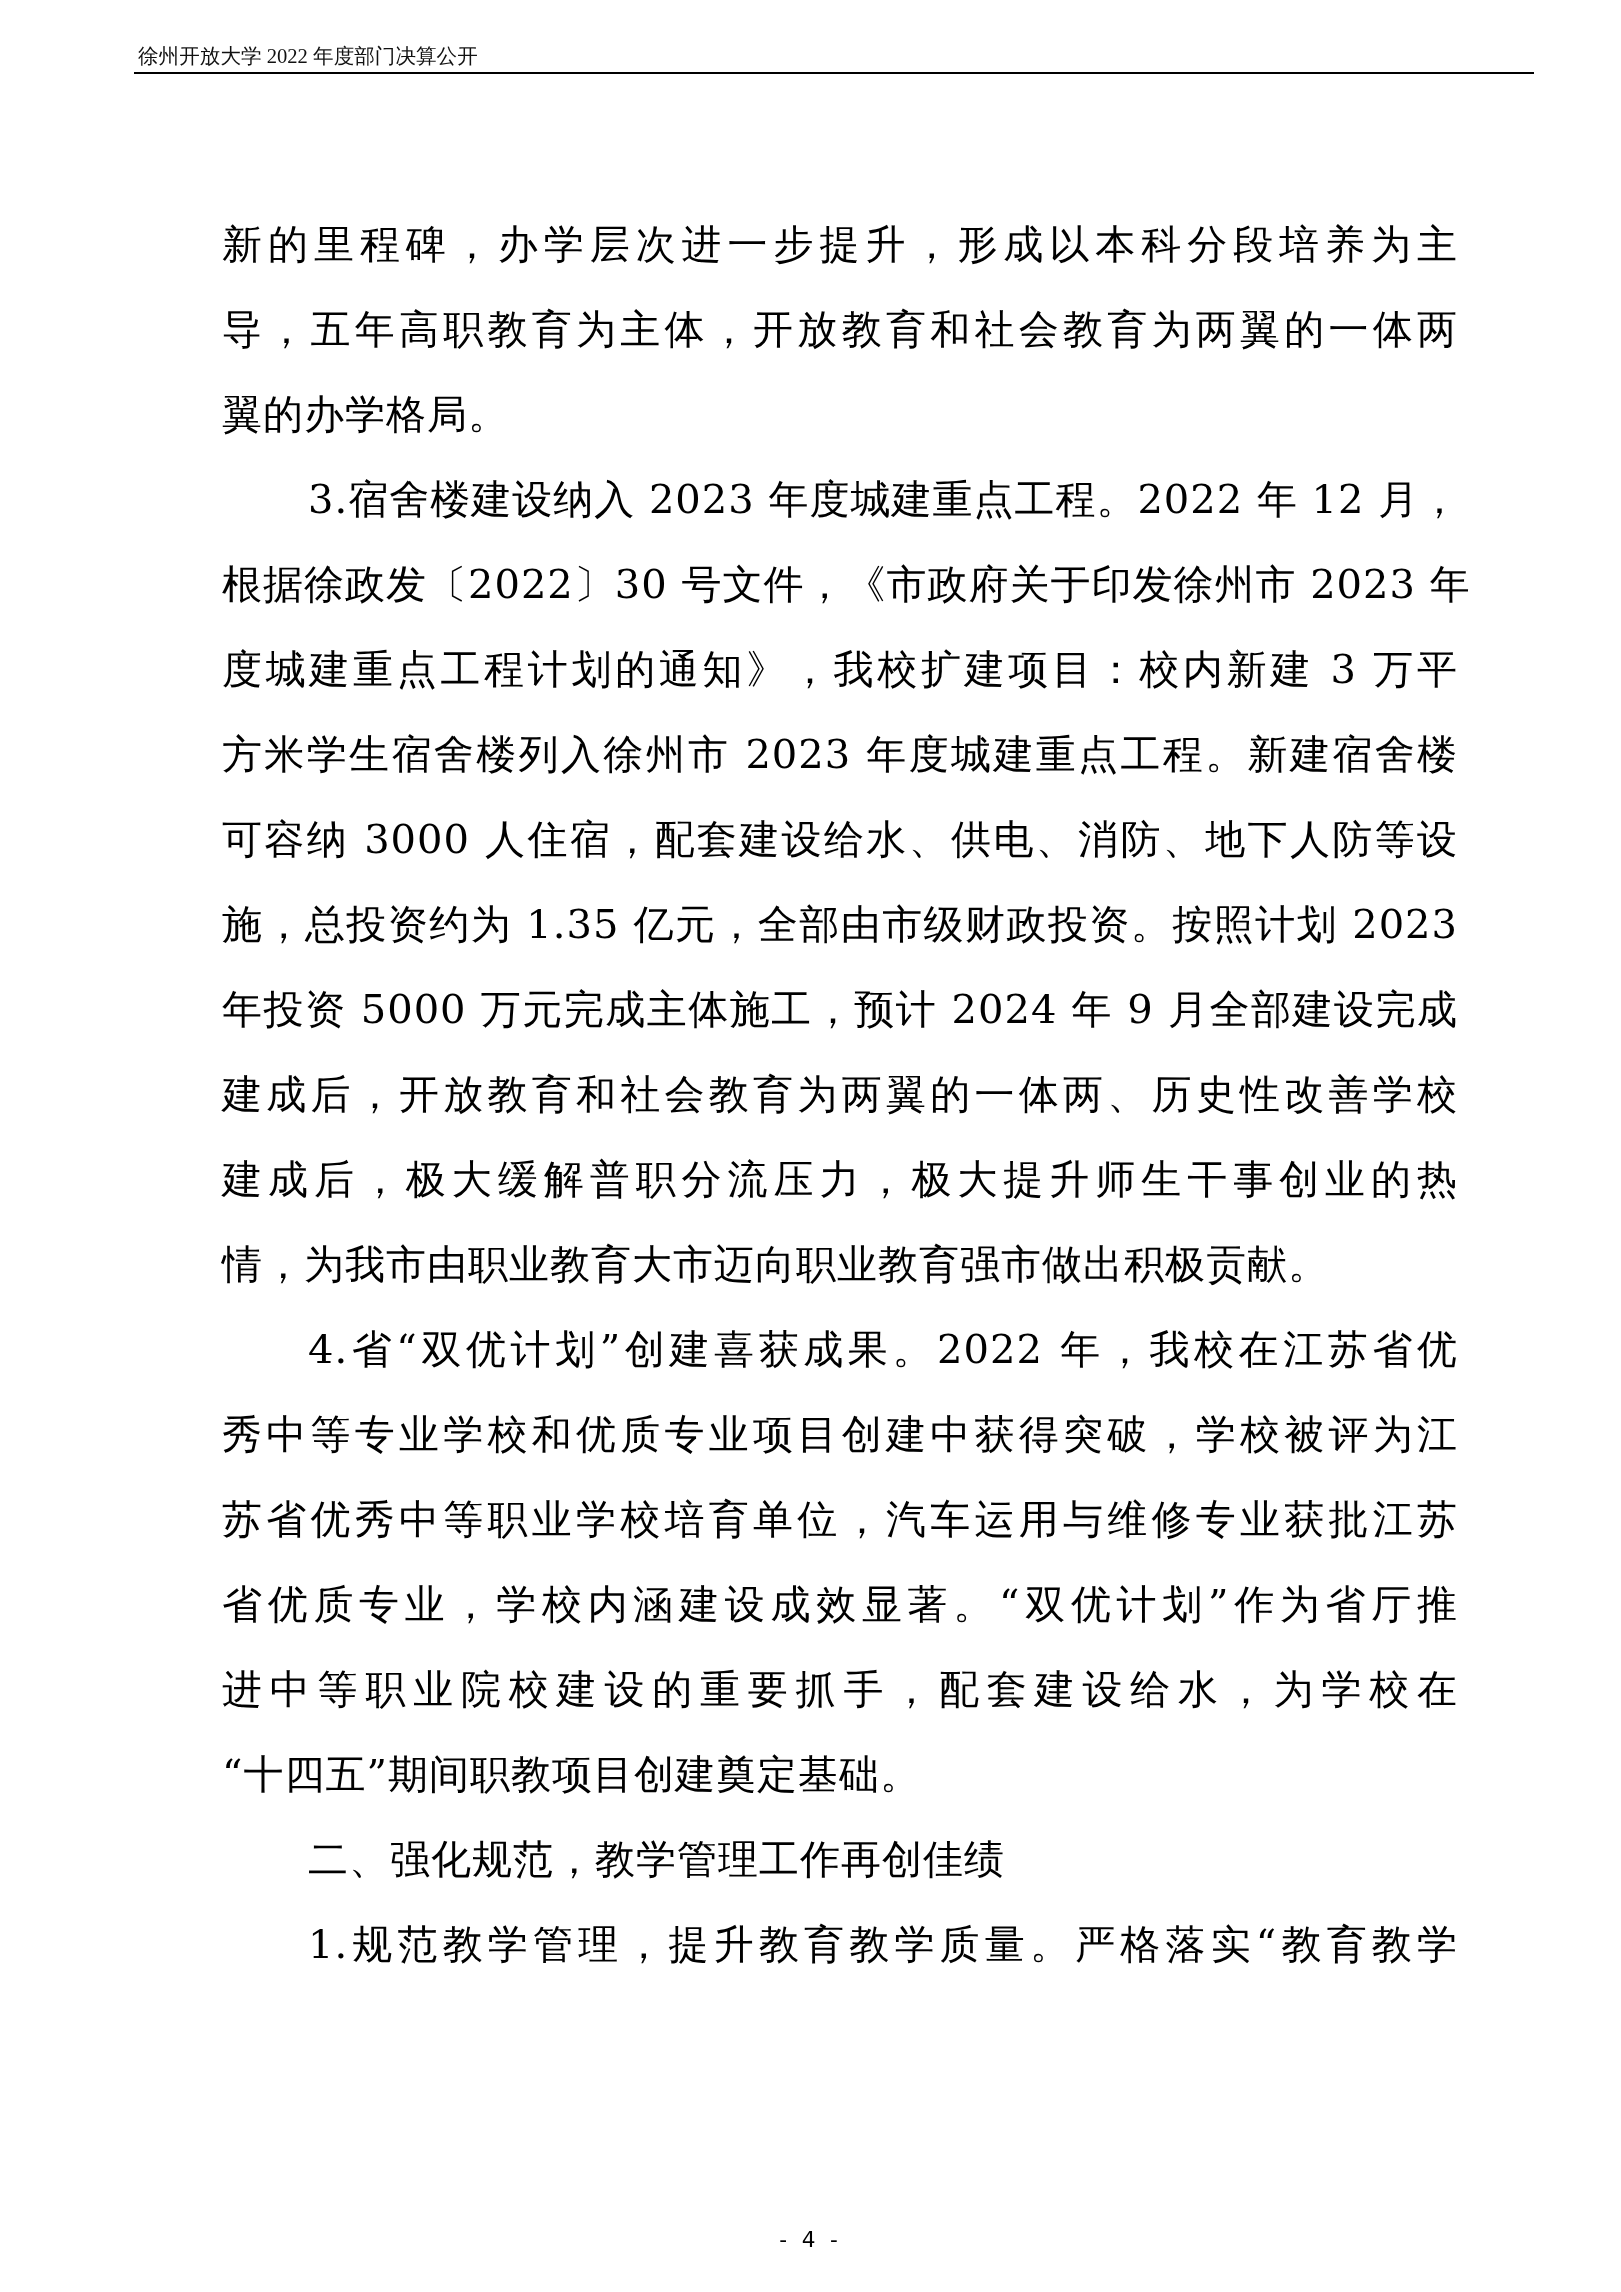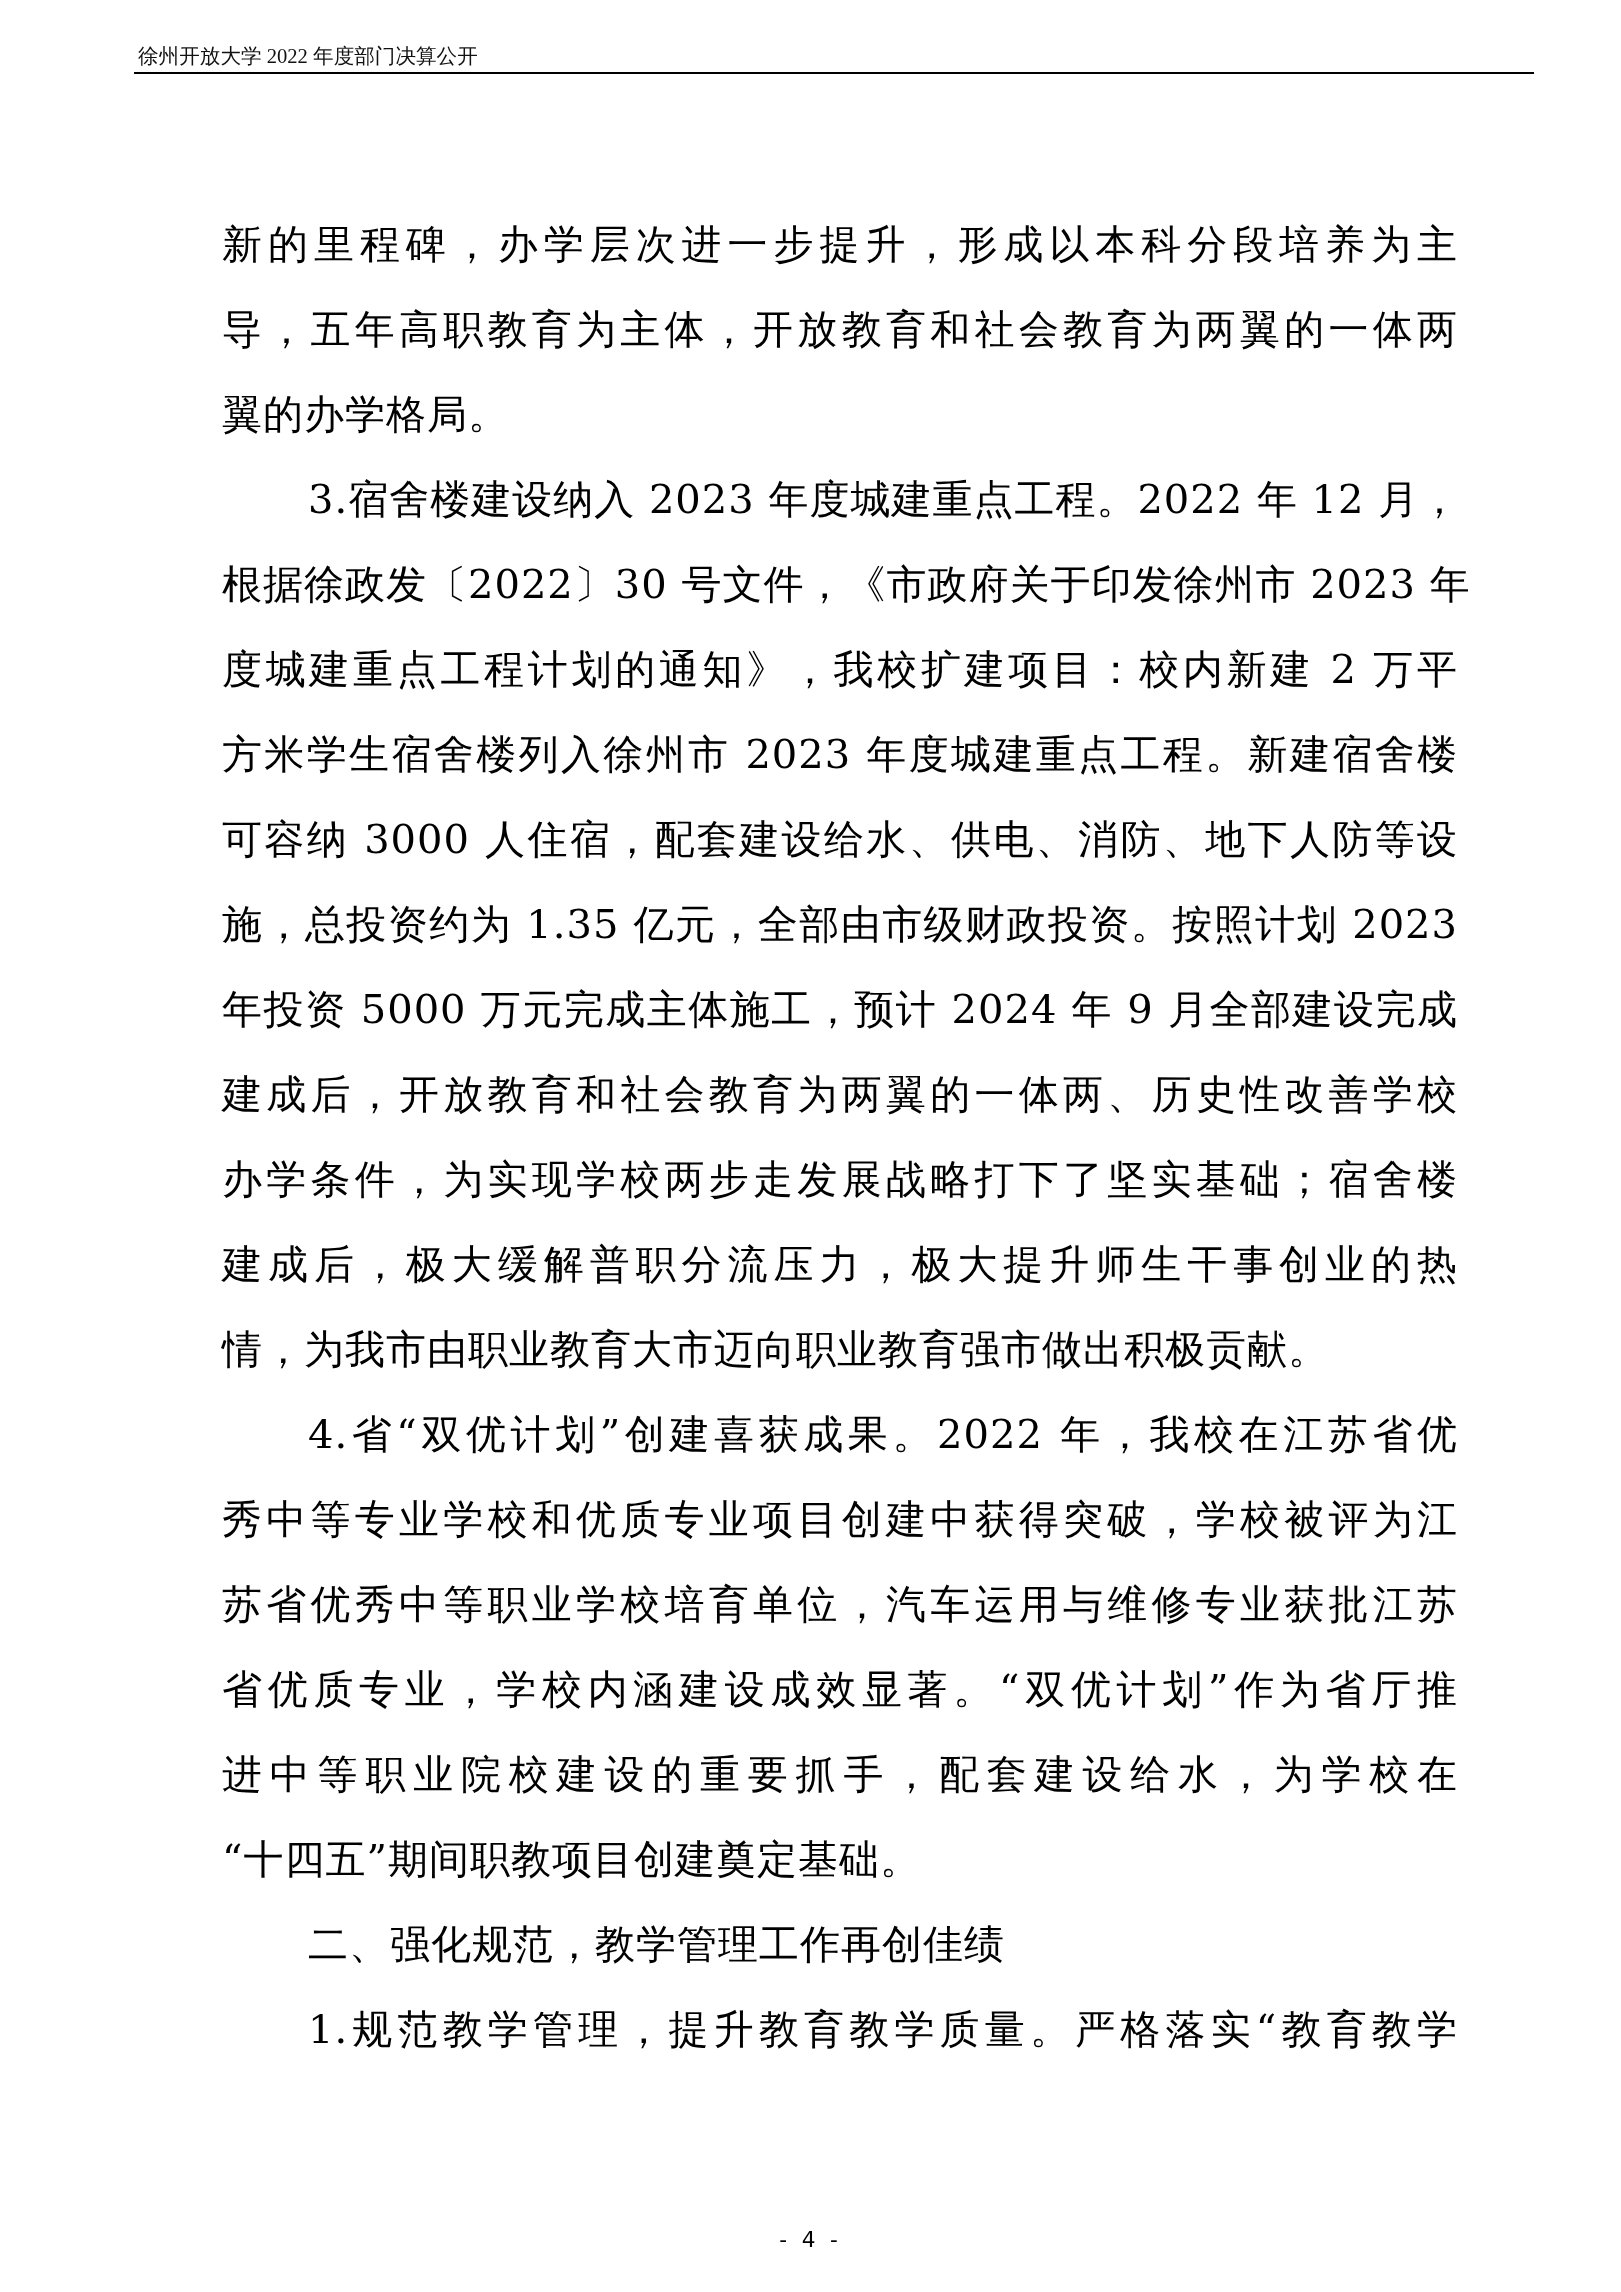--- a/index.html
+++ b/index.html
@@ -24,27 +24,26 @@
   <div class="header-text">徐州开放大学 2022 年度部门决算公开</div>
   <div class="header-rule"></div>
 </div>
 
 <div class="body">
   <div class="line">新的里程碑，办学层次进一步提升，形成以本科分段培养为主</div>
   <div class="line">导，五年高职教育为主体，开放教育和社会教育为两翼的一体两</div>
   <div class="line last">翼的办学格局。</div>
   <div class="line indent">3.宿舍楼建设纳入 2023 年度城建重点工程。2022 年 12 月，</div>
   <div class="line">根据徐政发〔2022〕30 号文件，《市政府关于印发徐州市 2023 年</div>
-  <div class="line">度城建重点工程计划的通知》，我校扩建项目：校内新建 2 万平</div>
+  <div class="line">度城建重点工程计划的通知》，我校扩建项目：校内新建 3 万平</div>
   <div class="line">方米学生宿舍楼列入徐州市 2023 年度城建重点工程。新建宿舍楼</div>
   <div class="line">可容纳 3000 人住宿，配套建设给水、供电、消防、地下人防等设</div>
   <div class="line">施，总投资约为 1.35 亿元，全部由市级财政投资。按照计划 2023</div>
   <div class="line">年投资 5000 万元完成主体施工，预计 2024 年 9 月全部建设完成</div>
   <div class="line">建成后，开放教育和社会教育为两翼的一体两、历史性改善学校</div>
-  <div class="line">办学条件，为实现学校两步走发展战略打下了坚实基础；宿舍楼</div>
   <div class="line">建成后，极大缓解普职分流压力，极大提升师生干事创业的热</div>
   <div class="line last">情，为我市由职业教育大市迈向职业教育强市做出积极贡献。</div>
   <div class="line indent">4.省“双优计划”创建喜获成果。2022 年，我校在江苏省优</div>
   <div class="line">秀中等专业学校和优质专业项目创建中获得突破，学校被评为江</div>
   <div class="line">苏省优秀中等职业学校培育单位，汽车运用与维修专业获批江苏</div>
   <div class="line">省优质专业，学校内涵建设成效显著。“双优计划”作为省厅推</div>
   <div class="line">进中等职业院校建设的重要抓手，配套建设给水，为学校在</div>
   <div class="line last">“十四五”期间职教项目创建奠定基础。</div>
   <div class="line indent last">二、强化规范，教学管理工作再创佳绩</div>
   <div class="line indent">1.规范教学管理，提升教育教学质量。严格落实“教育教学</div>

